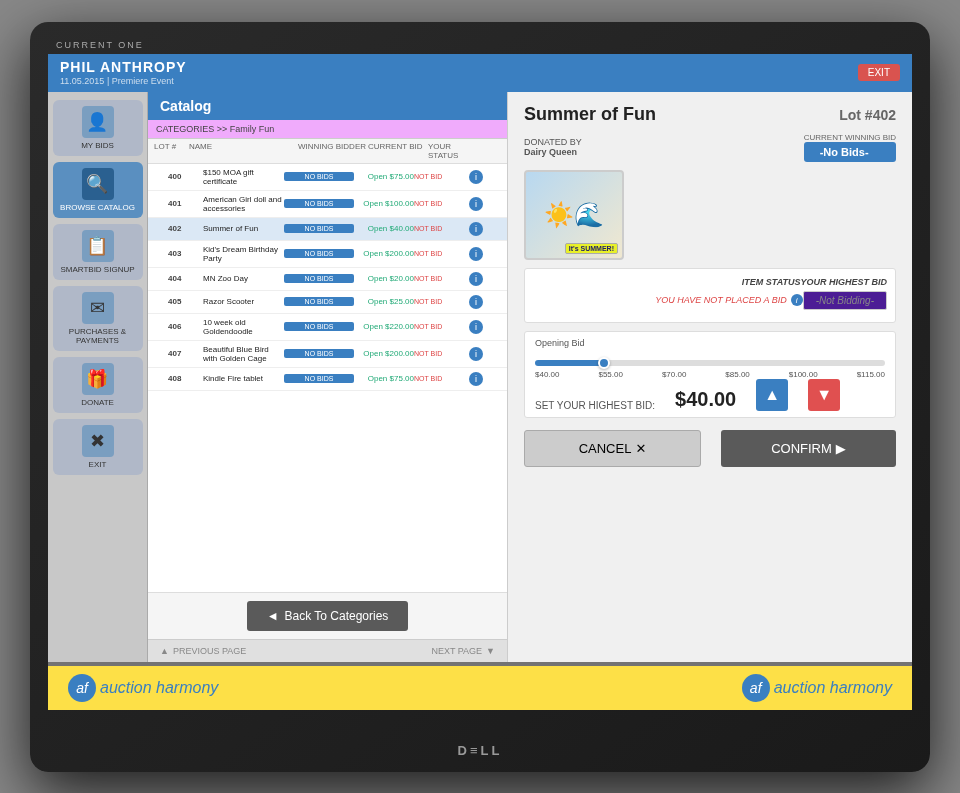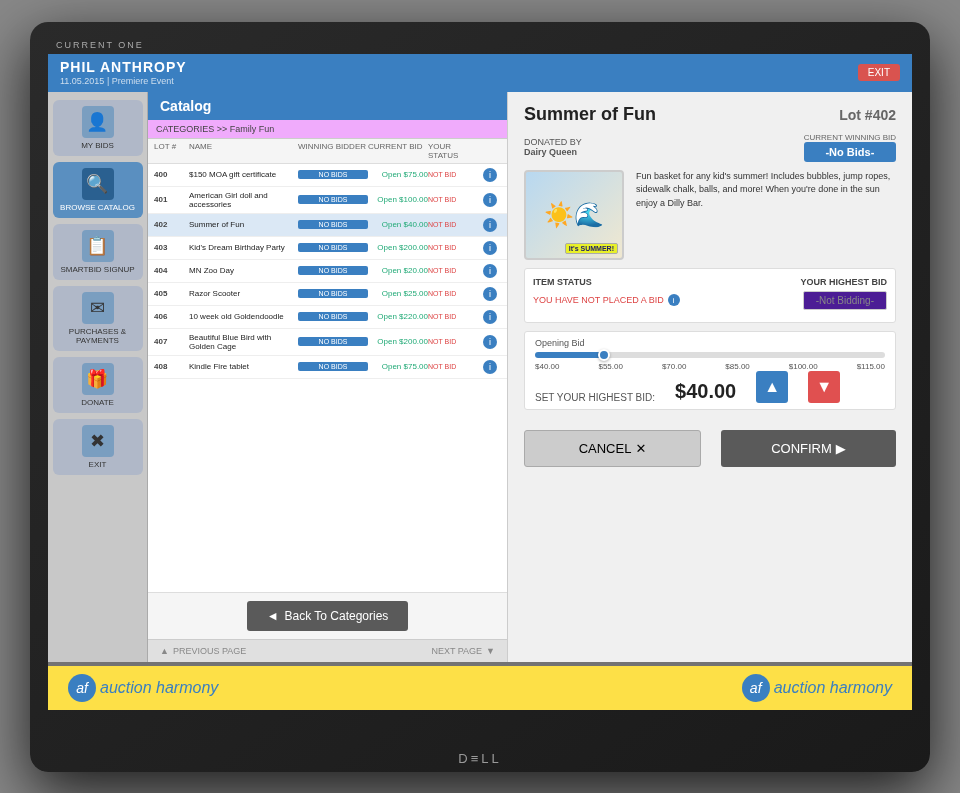--- a/index.html
+++ b/index.html
@@ -35,26 +35,26 @@
     .screen {
       width: 100%;
       height: 656px;
       background: #e8e8e8;
       border-radius: 0;
       overflow: hidden;
       position: relative;
     }
     .monitor-bottom {
       position: absolute;
-      bottom: 6px;
+      bottom: 14px;
       left: 50%;
       transform: translateX(-50%);
       color: #999;
       font-size: 13px;
-      font-weight: normal;
+      font-weight: bold;
       letter-spacing: 3px;
     }
 
     
     .app {
       width: 100%;
       height: 100%;
       background: #e0e0e0;
       display: flex;
       flex-direction: column;
@@ -178,21 +178,21 @@
       border-bottom: 1px solid #ddd;
       background: #f5f5f5;
     }
     .catalog-items {
       flex: 1;
       overflow-y: auto;
     }
     .catalog-row {
       display: grid;
       grid-template-columns: 35px 1fr 70px 60px 55px 18px;
-      padding: 4px 6px;
+      padding: 4px 20px;
       font-size: 9px;
       border-bottom: 1px solid #eee;
       align-items: center;
       cursor: pointer;
     }
     .catalog-row.selected { background: #dbe8f5; }
     .lot-num { color: #444; font-weight: bold; font-size: 8px; }
     .item-name { color: #222; font-size: 8px; }
     .bid-badge {
       background: #3a7fc1;
@@ -287,21 +287,20 @@
       font-size: 9px;
       color: #555;
     }
     .winning-bid-box {
       background: #3a7fc1;
       color: white;
       padding: 4px 16px;
       font-size: 11px;
       font-weight: bold;
       border-radius: 3px;
-      text-align: center;
     }
 
     .detail-body {
       display: flex;
       gap: 12px;
     }
     .item-image {
       width: 100px;
       height: 90px;
       background: linear-gradient(135deg, #b8d8f0, #f0e8d0);
@@ -335,25 +334,26 @@
     }
 
     .status-section {
       background: white;
       border: 1px solid #ddd;
       border-radius: 3px;
       padding: 8px;
     }
     .status-row {
       display: flex;
-      justify-content: space-between;
+      justify-content: flex-end;
       align-items: center;
       font-size: 9px;
       color: #555;
       margin-bottom: 4px;
+      font-style: italic;
     }
     .status-label { font-weight: bold; color: #444; }
     .not-bidding {
       background: #4c1d95;
       border: 1px solid #ccc;
       padding: 3px 12px;
       font-size: 10px;
       color: #888;
       border-radius: 2px;
     }
@@ -364,21 +364,21 @@
       align-items: center;
       gap: 4px;
     }
 
     .bid-slider-section {
       background: white;
       border: 1px solid #ddd;
       border-radius: 3px;
       padding: 6px 10px;
     }
-    .slider-label { font-size: 9px; color: #555; margin-bottom: 4px; }
+    .slider-label { font-size: 9px; color: #555; margin-bottom: 12px; }
     .slider-track {
       height: 6px;
       background: linear-gradient(to right, #3a7fc1 20%, #ddd 20%);
       border-radius: 3px;
       margin: 4px 0;
       position: relative;
     }
     .slider-thumb {
       width: 12px;
       height: 12px;
@@ -419,21 +419,21 @@
       display: flex;
       align-items: center;
       justify-content: center;
     }
     .bid-stepper-up { background: #3a7fc1; }
     .bid-stepper-down { background: #e05050; }
 
     .action-row {
       display: flex;
       gap: 20px;
-      margin-top: 12px;
+      margin-top: 4px;
     }
     .cancel-btn {
       flex: 1;
       background: #ccc;
       border: 1px solid #aaa;
       padding: 10px;
       font-size: 13px;
       cursor: pointer;
       border-radius: 3px;
       display: flex;
@@ -653,21 +653,20 @@
                 <div style="font-size:8px;color:#666;">CURRENT WINNING BID</div>
                 <div class="winning-bid-box">-No Bids-</div>
               </div>
             </div>
 
             <div class="detail-body">
               <div class="item-image">
                 <div style="text-align:center;font-size:24px;">☀️🌊</div>
                 <div class="item-image-text">It's SUMMER!</div>
               </div>
-              <div class="item-desc">Fun basket for any kid's summer! Includes bubbles, jump ropes, sidewalk chalk, balls, and more! When you're done in the sun enjoy a Dilly Bar.</div>
             </div>
 
             <div class="status-section">
               <div class="status-row">
                 <span class="status-label">ITEM STATUS</span>
                 <span class="status-label">YOUR HIGHEST BID</span>
               </div>
               <div class="status-row">
                 <div class="status-msg">
                   <span>YOU HAVE NOT PLACED A BID</span>

